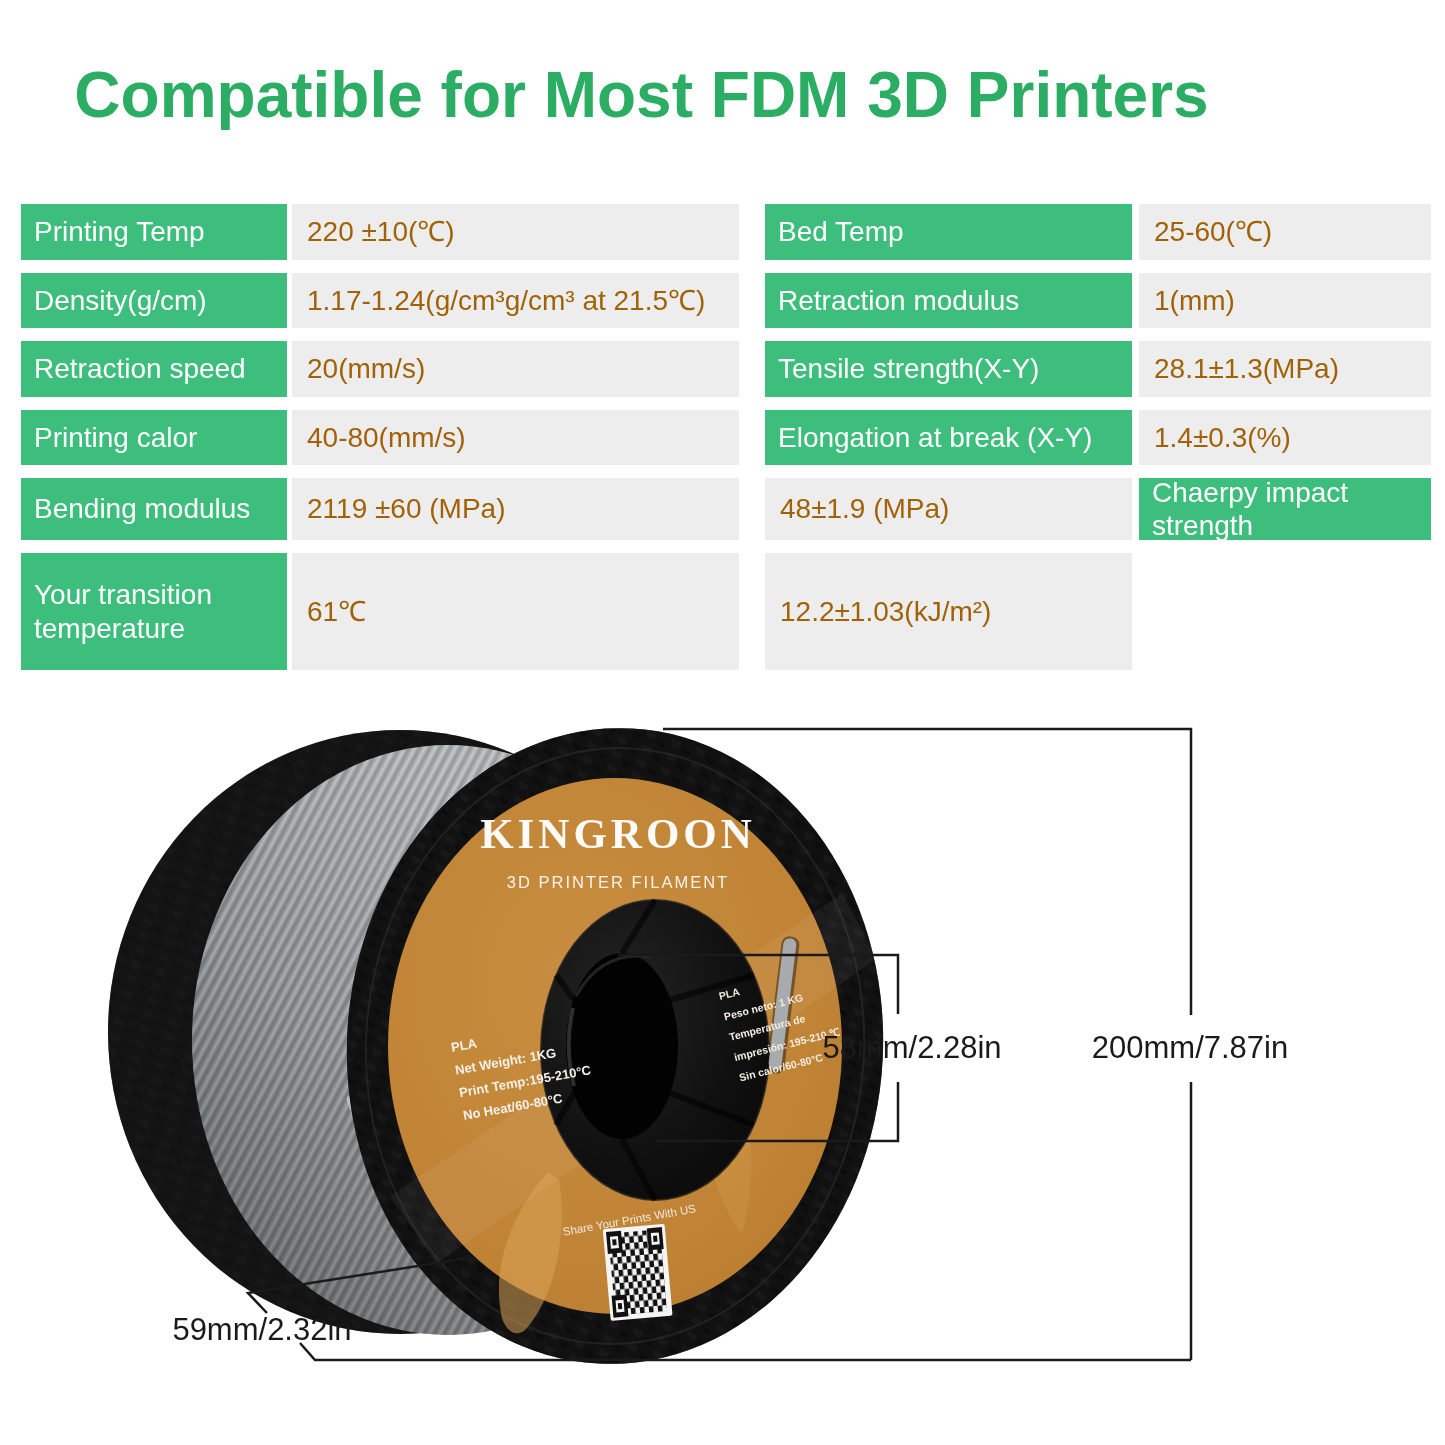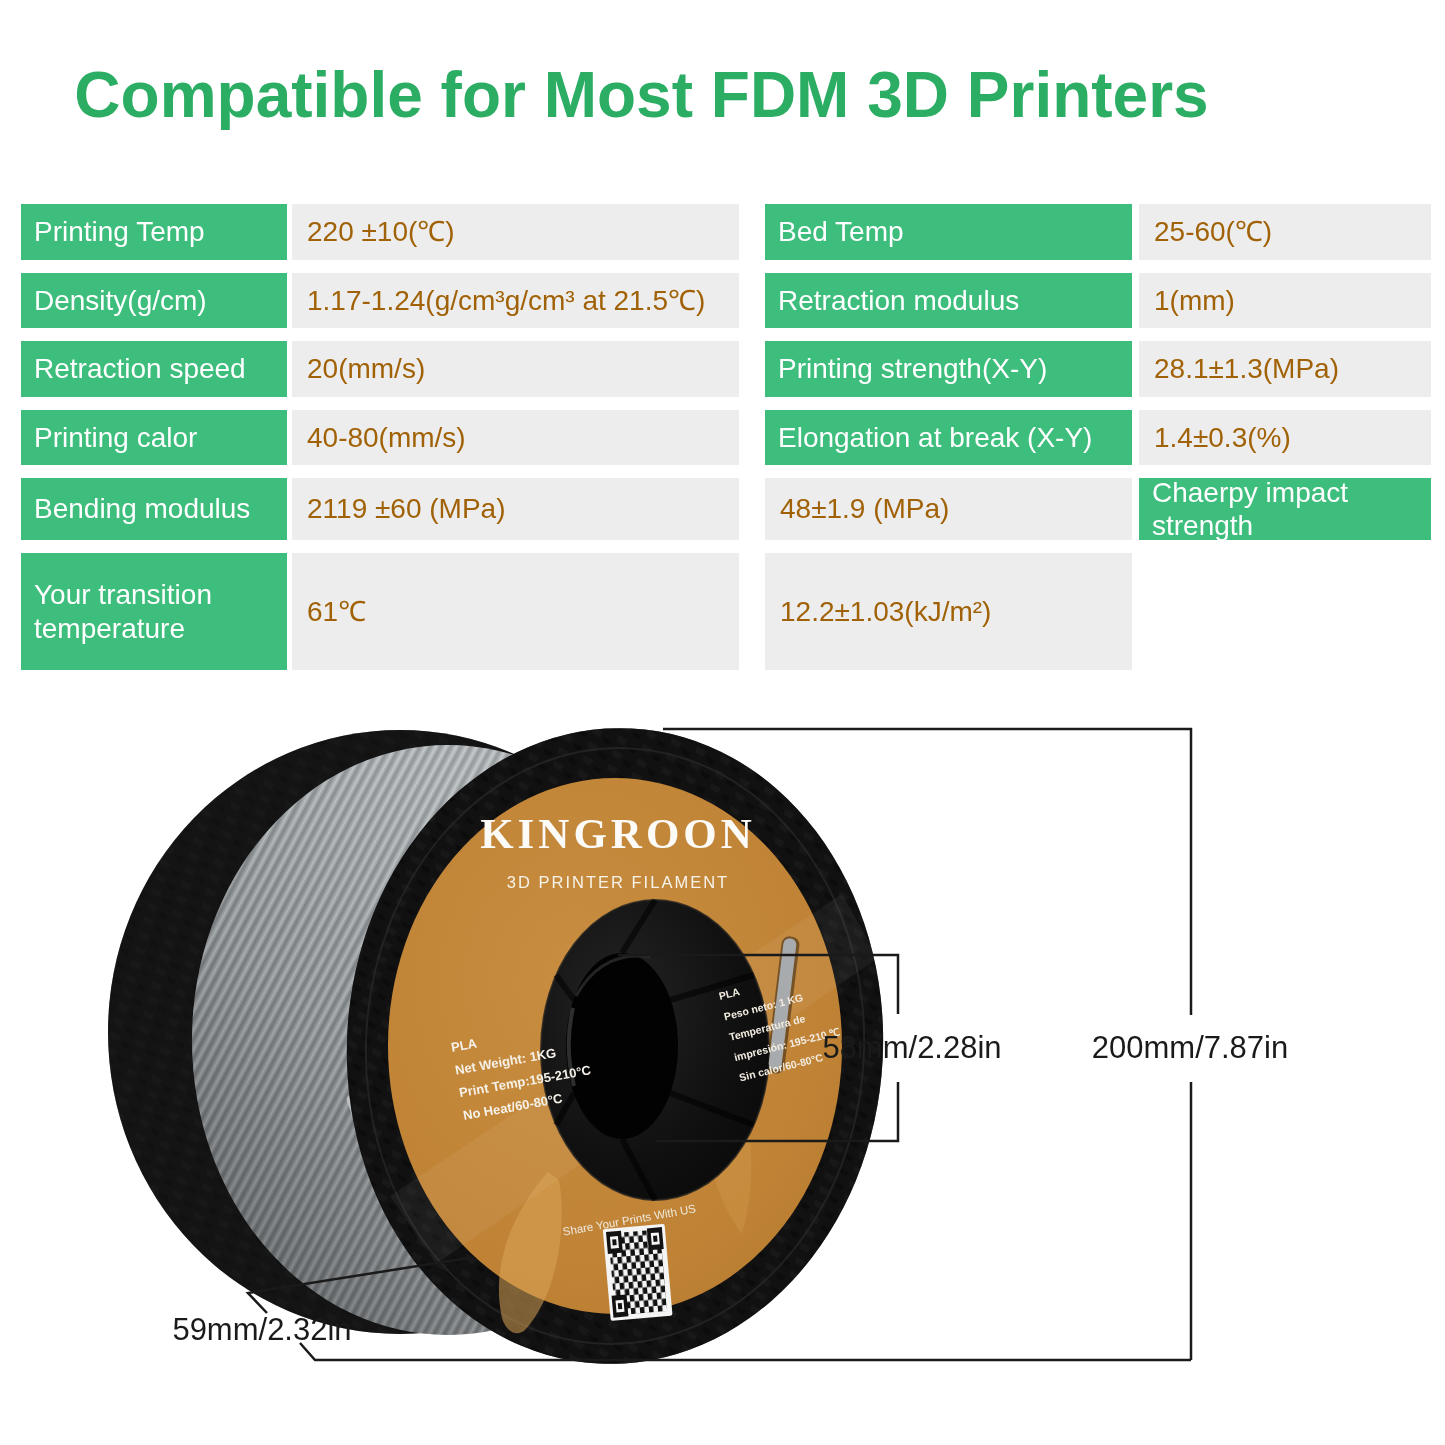--- a/index.html
+++ b/index.html
@@ -42,21 +42,21 @@
     <div class="cell val">2119 ±60 (MPa)</div>
     <div class="cell lab">Your transition temperature</div>
     <div class="cell val">61℃</div>
   </div>
 
   <div class="spec-table spec-right">
     <div class="cell lab">Bed Temp</div>
     <div class="cell val">25-60(℃)</div>
     <div class="cell lab">Retraction modulus</div>
     <div class="cell val">1(mm)</div>
-    <div class="cell lab">Printing strength(X-Y)</div>
+    <div class="cell lab">Tensile strength(X-Y)</div>
     <div class="cell val">28.1±1.3(MPa)</div>
     <div class="cell lab">Elongation at break (X-Y)</div>
     <div class="cell val">1.4±0.3(%)</div>
     <div class="cell val">48±1.9 (MPa)</div>
     <div class="cell lab">Chaerpy impact strength</div>
     <div class="cell val">12.2±1.03(kJ/m²)</div>
   </div>
 
   <svg class="spool-svg" width="1445" height="785" viewBox="0 660 1445 785">
     <defs>

